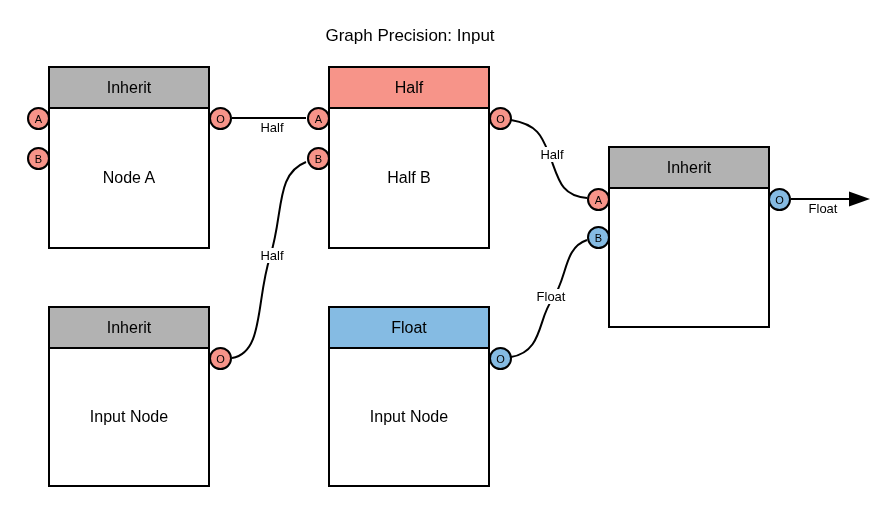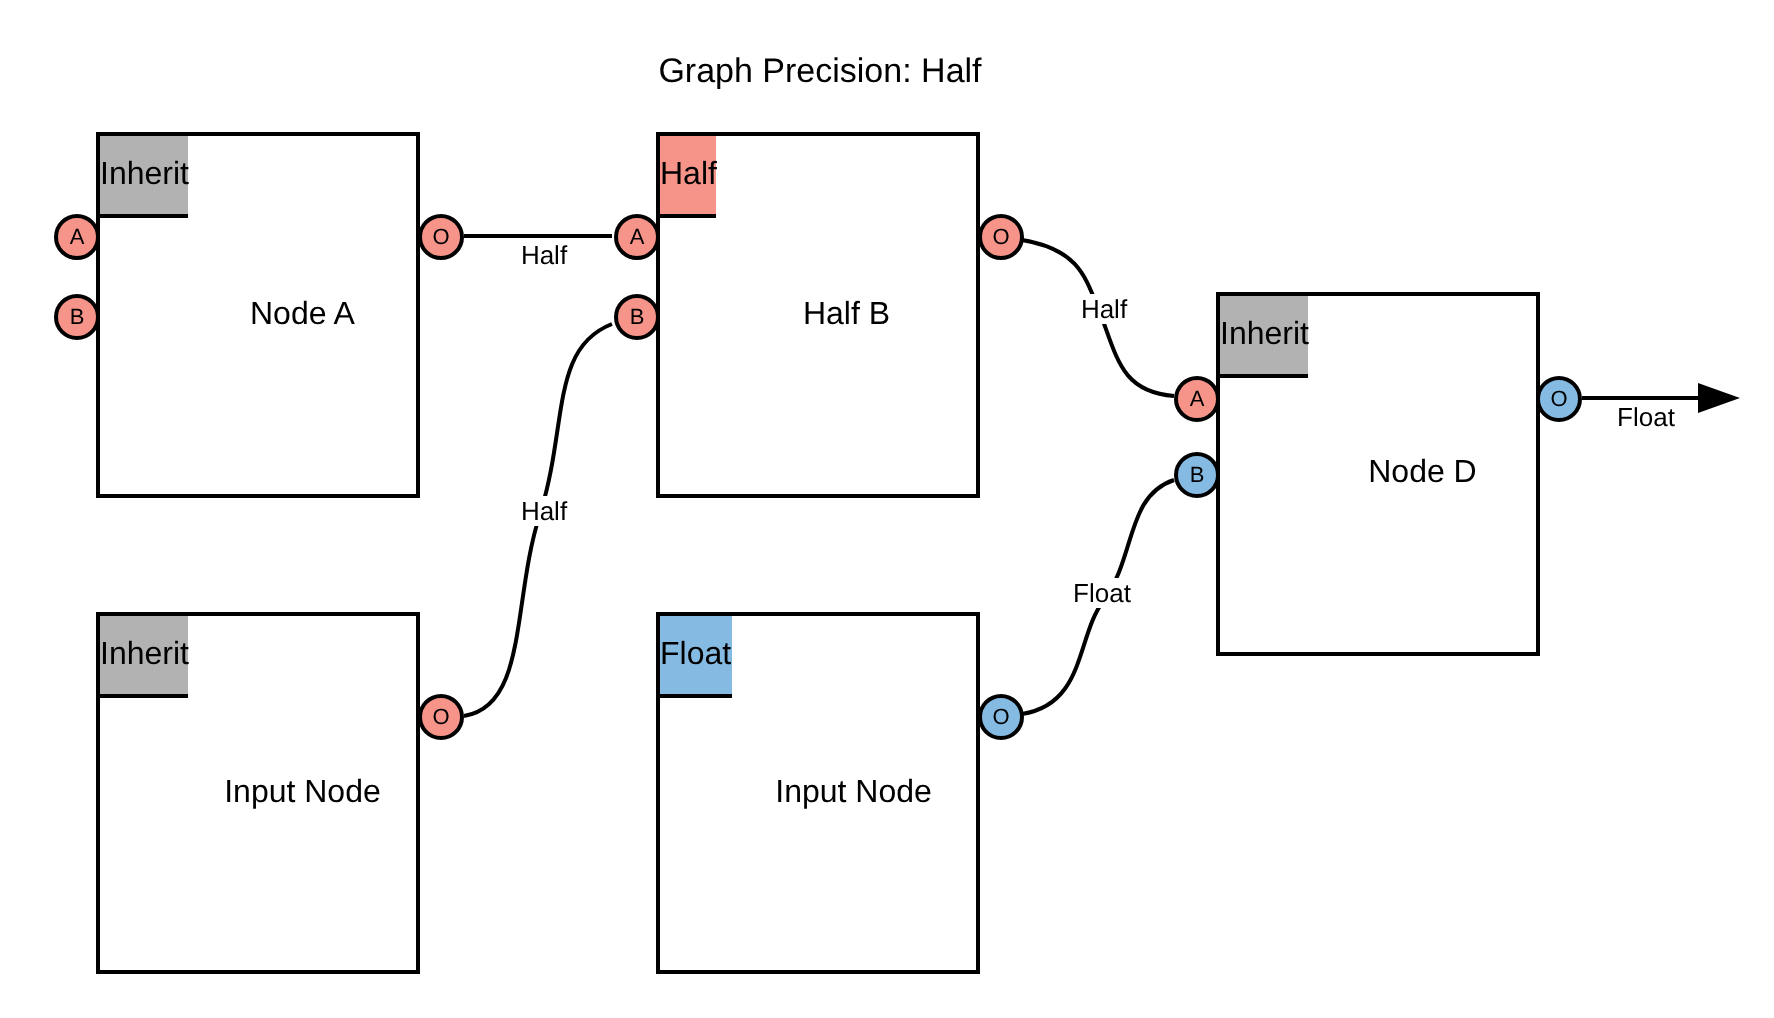--- a/index.html
+++ b/index.html
@@ -17,21 +17,21 @@
     text-align: center;
     font-size: 17px;
     color: #000;
   }
   .node {
     position: absolute;
     box-sizing: border-box;
     border: 2px solid #000;
     background: #fff;
     display: flex;
-    flex-direction: row;
+    flex-direction: column;
     z-index: 2;
   }
   .node-header {
     height: 41px;
     box-sizing: border-box;
     border-bottom: 2px solid #000;
     display: flex;
     align-items: center;
     justify-content: center;
     font-size: 16px;
@@ -77,21 +77,21 @@
   #node-b   { left: 328px; top: 66px;  width: 162px; height: 183px; }
   #node-d   { left: 608px; top: 146px; width: 162px; height: 182px; }
   #input-l  { left: 48px;  top: 306px; width: 162px; height: 181px; }
   #input-f  { left: 328px; top: 306px; width: 162px; height: 181px; }
 </style>
 </head>
 <body>
 
 <div class="canvas">
 
-  <div class="diagram-title">Graph Precision: Half</div>
+  <div class="diagram-title">Graph Precision: Input</div>
 
   <svg class="edges" width="887" height="509">
     <path d="M 232 118 L 306 118" fill="none" stroke-width="2" style="stroke: rgb(0, 0, 0);"></path>
     <path d="M 232 358 C 264 353 256 300 270 257 C 284 213 275 174 306 162" fill="none" stroke-width="2" style="stroke: rgb(0, 0, 0);"></path>
     <path d="M 511 120 C 541 125 543 140 551 159 C 559 181 562 196 587 198" fill="none" stroke-width="2" style="stroke: rgb(0, 0, 0);"></path>
     <path d="M 511 357 C 543 352 538 318 552 300 C 568 278 563 248 587 240" fill="none" stroke-width="2" style="stroke: rgb(0, 0, 0);"></path>
     <path d="M 791 199 L 850 199" fill="none" stroke-width="2" style="stroke: rgb(0, 0, 0);"></path>
     <polygon points="849,191.5 870,199 849,206.5" style="fill: rgb(0, 0, 0);"></polygon>
   </svg>
 
@@ -106,21 +106,20 @@
   <div class="node" id="node-b">
     <div class="node-header" style="background-color: rgb(247, 148, 137);">Half</div>
     <div class="node-body">Half B</div>
   </div>
   <div class="port" style="left: 307px; top: 107px; background-color: rgb(247, 148, 137);">A</div>
   <div class="port" style="left: 307px; top: 147px; background-color: rgb(247, 148, 137);">B</div>
   <div class="port" style="left: 489px; top: 107px; background-color: rgb(247, 148, 137);">O</div>
 
   <div class="node" id="node-d">
     <div class="node-header" style="background-color: rgb(178, 178, 178);">Inherit</div>
-    <div class="node-body">Node D</div>
   </div>
   <div class="port" style="left: 587px; top: 188px; background-color: rgb(247, 148, 137);">A</div>
   <div class="port" style="left: 587px; top: 226px; background-color: rgb(133, 187, 227);">B</div>
   <div class="port" style="left: 768px; top: 188px; background-color: rgb(133, 187, 227);">O</div>
 
   <div class="node" id="input-l">
     <div class="node-header" style="background-color: rgb(178, 178, 178);">Inherit</div>
     <div class="node-body">Input Node</div>
   </div>
   <div class="port" style="left: 209px; top: 347px; background-color: rgb(247, 148, 137);">O</div>

